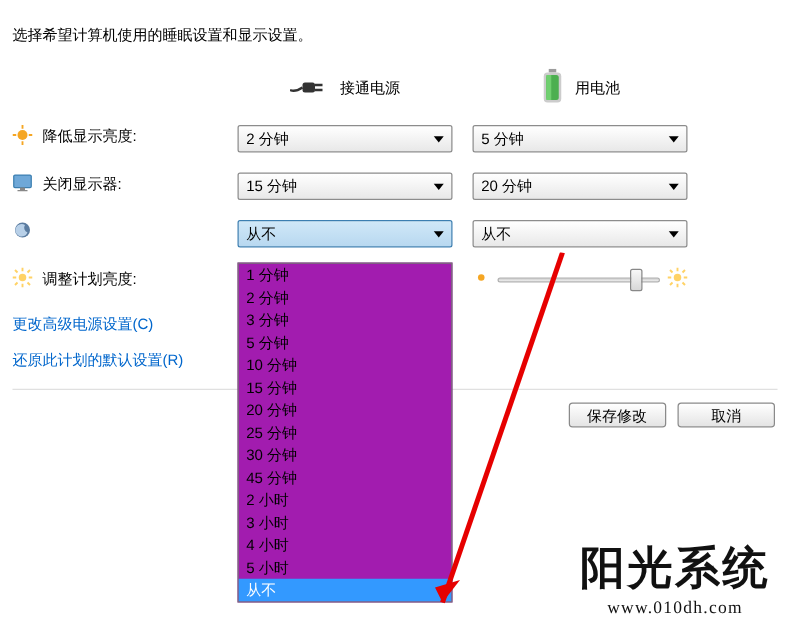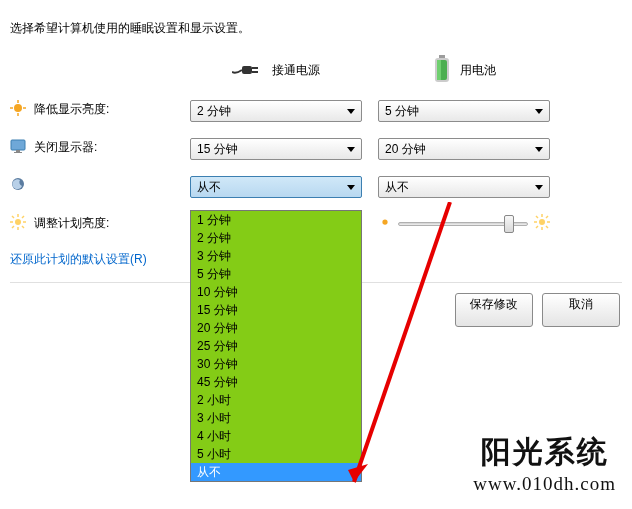--- a/index.html
+++ b/index.html
@@ -16,28 +16,28 @@
 .sel.active { background: linear-gradient(#d0e8f8, #b8d8f0); border-color: #3c7fb1; }
 .sel::after { content: ""; position: absolute; right: 6px; top: 8px; border-left: 4px solid transparent; border-right: 4px solid transparent; border-top: 5px solid #000; }
 .right-sel { margin-left: 16px; }
 .slider-cell { width: 172px; display: flex; align-items: center; gap: 6px; }
 .slider-track { flex: 1; height: 4px; background: linear-gradient(#d0d0d0,#f0f0f0); border: 1px solid #b0b0b0; border-radius: 2px; position: relative; }
 .thumb { position: absolute; top: -8px; width: 10px; height: 18px; background: linear-gradient(#f8f8f8,#d8d8d8); border: 1px solid #888; border-radius: 2px; }
 .links { margin-top: 18px; }
 .links a { color: #0066cc; text-decoration: none; display: block; margin-bottom: 12px; cursor: pointer; }
 .divider { border-top: 1px solid #e0e0e0; margin: 14px 0 10px; }
 .btn-row { text-align: right; padding-right: 2px; }
-.btn { display: inline-block; min-width: 78px; height: 34px; background: linear-gradient(#fff,#e4e4e4); border: 1px solid #8a8a8a; border-radius: 3px; font-size: 12px; text-align: center; line-height: 20px; cursor: default; margin-left: 6px; }
-.dropdown { position: absolute; left: 190px; top: 210px; width: 172px; background: #84cc16; border: 1px solid #767676; z-index: 50; }
+.btn { display: inline-block; min-width: 78px; height: 20px; background: linear-gradient(#fff,#e4e4e4); border: 1px solid #8a8a8a; border-radius: 3px; font-size: 12px; text-align: center; line-height: 20px; cursor: default; margin-left: 6px; }
+.dropdown { position: absolute; left: 190px; top: 210px; width: 172px; background: #a21caf; border: 1px solid #767676; z-index: 50; }
 .dd-item { height: 18px; line-height: 18px; padding: 0 6px; font-size: 12px; cursor: default; }
 .dd-item.sel-item { background: #3399ff; color: #fff; }
 .icon { display: inline-block; }
 .watermark { position: absolute; right: 16px; bottom: 14px; text-align: center; font-family: "KaiTi","STKaiti",serif; color: #111; }
-.watermark .ch { font-size: 30px; font-weight: bold; letter-spacing: 2px; }
-.watermark .en { font-size: 19px; letter-spacing: 1px; }
+.watermark .ch { font-size: 36px; font-weight: bold; letter-spacing: 2px; }
+.watermark .en { font-size: 14px; letter-spacing: 1px; }
 .arrow { position: absolute; left: 340px; top: 202px; width: 120px; height: 296px; pointer-events: none; z-index: 60; }
 </style>
 </head>
 <body>
 
 <div class="content">
   <div class="description">选择希望计算机使用的睡眠设置和显示设置。</div>
 
   <div class="cols-header">
     <div class="spacer-col"></div>
@@ -169,20 +169,21 @@
               <line x1="12" y1="12" x2="14" y2="14"></line>
               <line x1="12" y1="4" x2="14" y2="2"></line>
               <line x1="2" y1="14" x2="4" y2="12"></line>
             </g>
           </svg>
       </span>
     </div>
   </div>
 
   <div class="links">
+    <a>更改高级电源设置(C)</a>
     <a>还原此计划的默认设置(R)</a>
   </div>
 
   <div class="divider"></div>
 
   <div class="btn-row">
     <span class="btn">保存修改</span>
     <span class="btn">取消</span>
   </div>
 </div>

